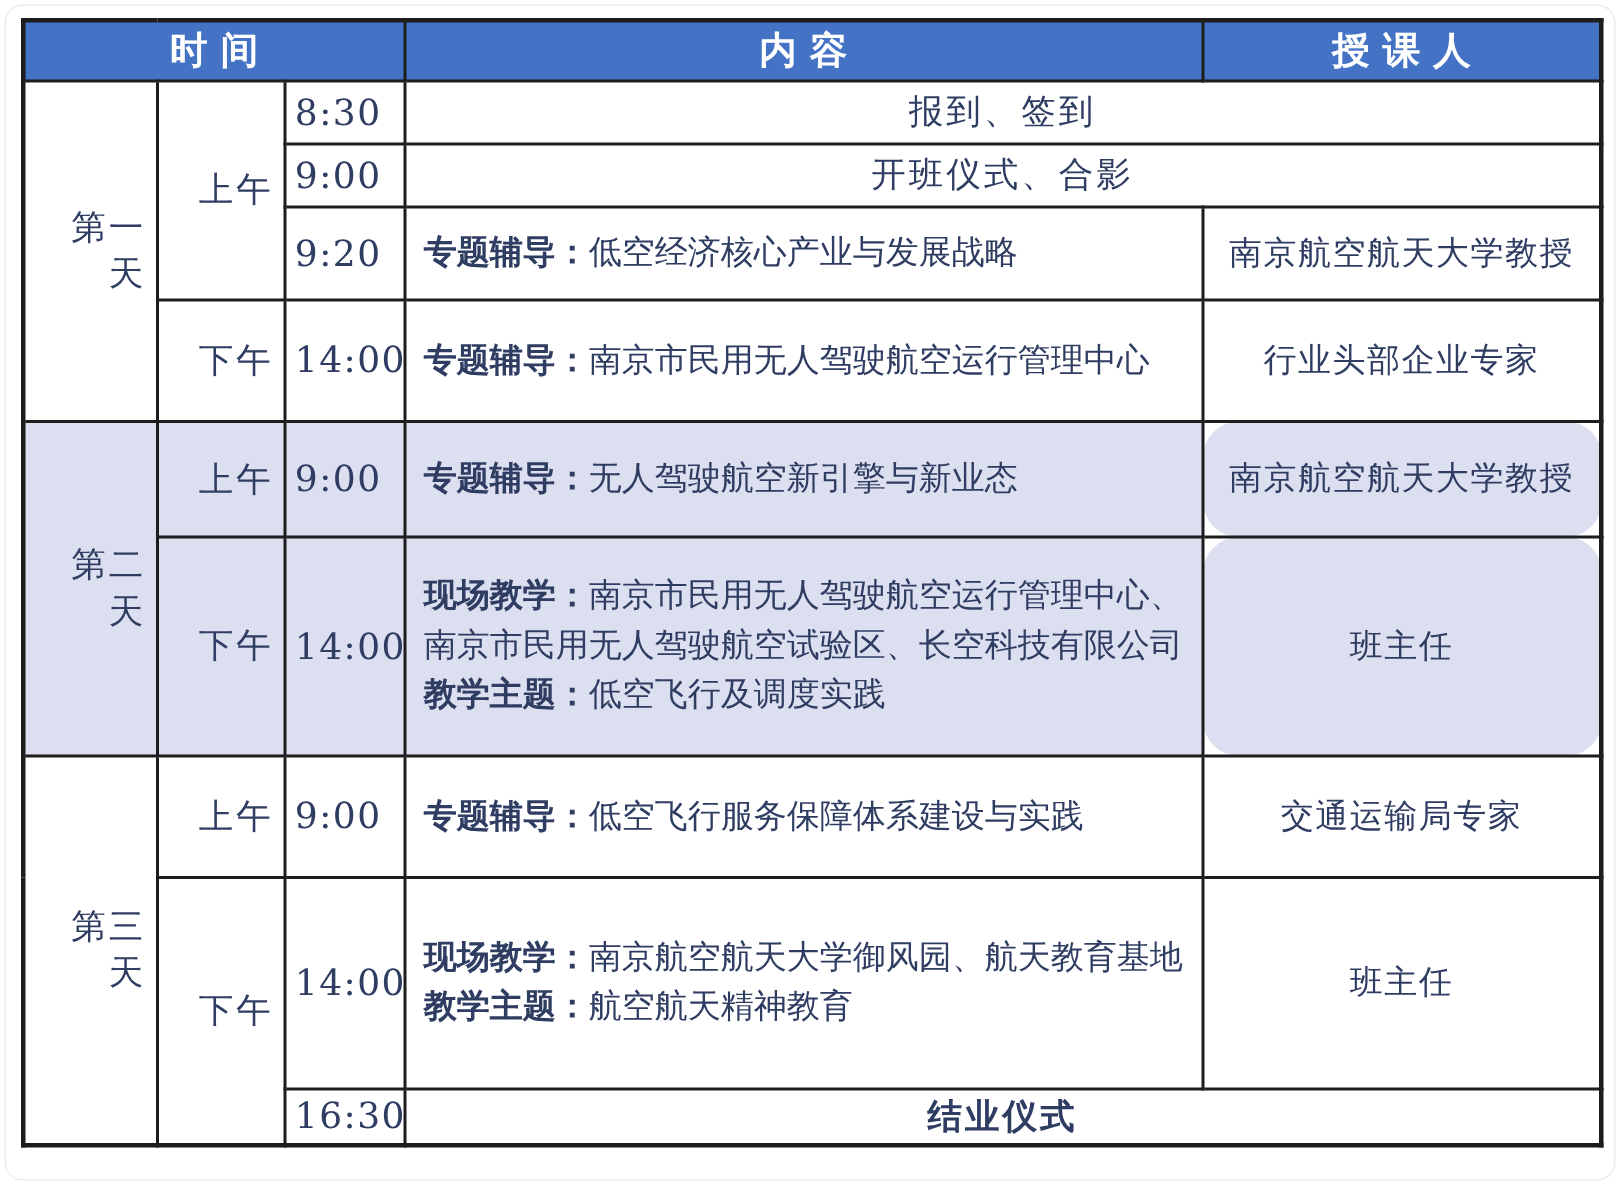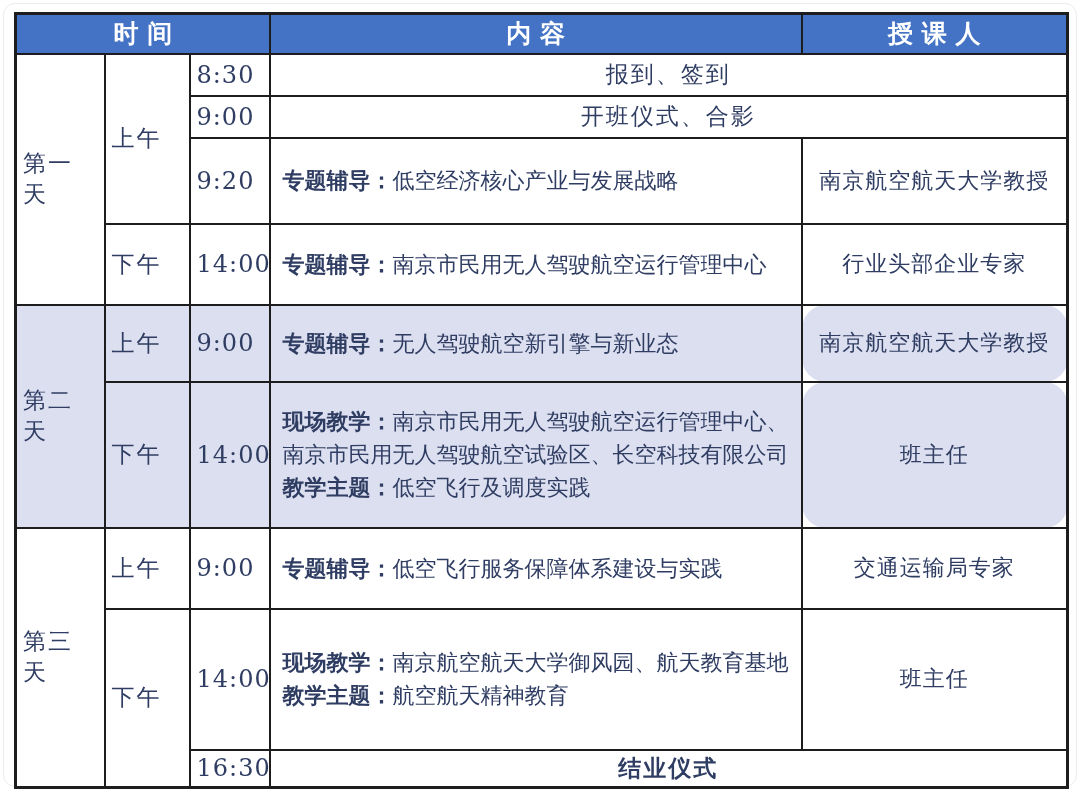--- a/index.html
+++ b/index.html
@@ -26,21 +26,21 @@
     border-collapse:collapse;table-layout:fixed;
     border:3px solid var(--border);
   }
   th,td{border:2px solid var(--border);padding:2px 6px;vertical-align:middle;}
   th{
     background:var(--header-bg);color:var(--header-text);
     font-size:25px;font-weight:bold;letter-spacing:0.35em;text-indent:0.35em;
     text-align:center;height:40px;
   }
   td{font-size:23px;}
-  td.day,td.period{ text-align:left;letter-spacing:2px;font-size:23px;}
+  td.day,td.period{ text-align:right;letter-spacing:2px;font-size:23px;}
   td.time{ font-size:24px;letter-spacing:1px;}
   td.merged{ text-align:center;font-size:23px;letter-spacing:2px;}
   td.content{ text-align:left;font-size:22px;padding:10px 8px 10px 12px;line-height:1.5;}
   td.instructor{ text-align:center;font-size:22px;letter-spacing:1px;padding:2px 10px;border-radius:24px;}
   .b{font-weight:bold;}
   tr.shaded td{background:var(--day2-bg);}
   .para + .para{}
 </style>
 </head>
 <body>
@@ -68,21 +68,21 @@
     <td class="period" rowspan="3">上午</td>
     <td class="time">8:30</td>
     <td class="merged" colspan="2">报到、签到</td>
   </tr>
 
   <tr style="height:42px">
     <td class="time">9:00</td>
     <td class="merged" colspan="2">开班仪式、合影</td>
   </tr>
 
-  <tr style="height:86px">
+  <tr style="height:62px">
     <td class="time">9:20</td>
     <td class="content">
       <span class="b">专题辅导：</span><span>低空经济核心产业与发展战略</span>
     </td>
     <td class="instructor">南京航空航天大学教授</td>
   </tr>
 
   <tr style="height:81px">
     <td class="period">下午</td>
     <td class="time">14:00</td>

